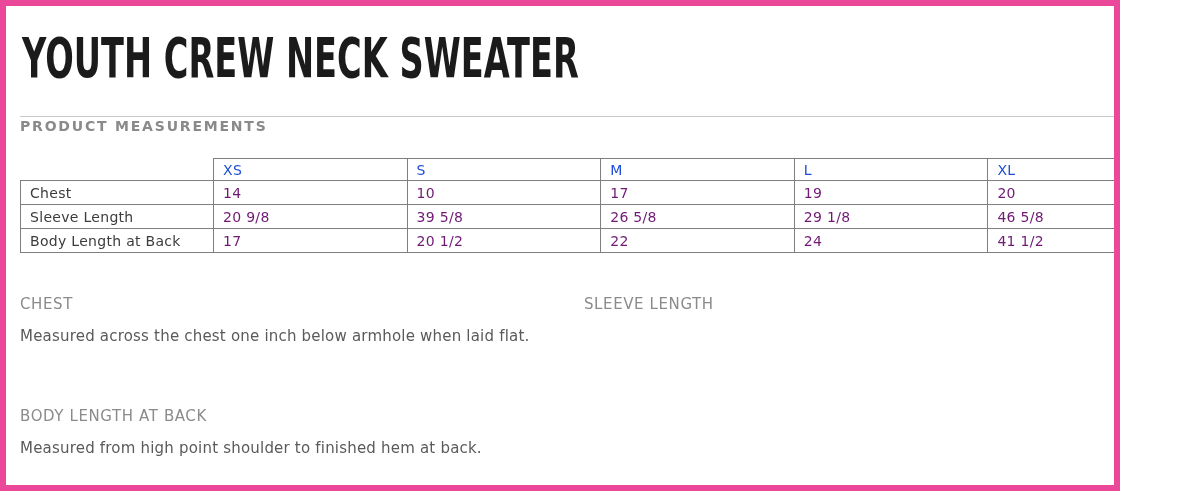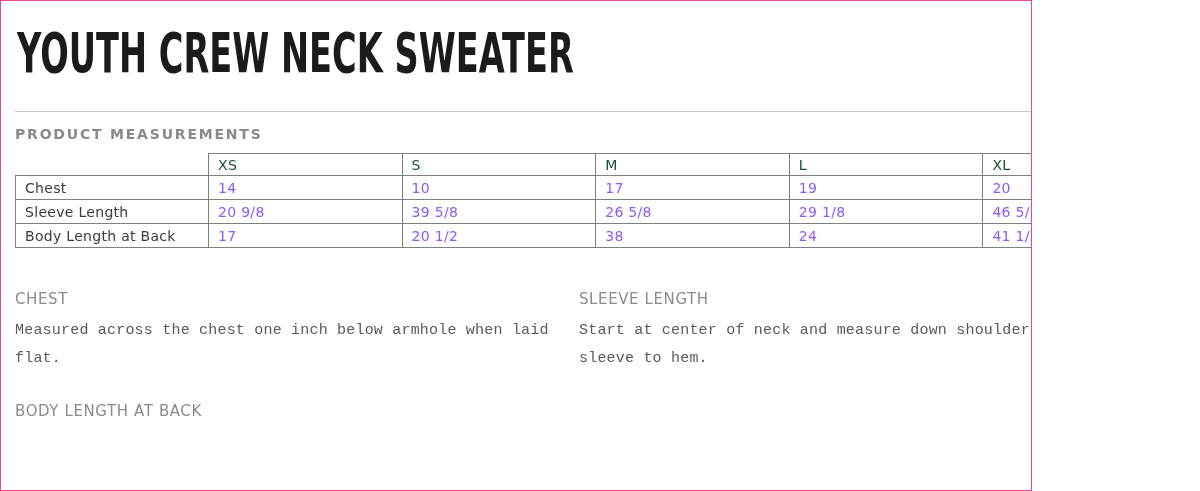--- a/index.html
+++ b/index.html
@@ -2,25 +2,25 @@
 <html><head>
 <meta charset="utf-8">
 <style>
   html, body {
     margin: 0;
     padding: 0;
     background: #ffffff;
   }
   .page {
     position: relative;
-    width: 1032px;
+    width: 1120px;
     height: 491px;
     box-sizing: border-box;
     background: #ffffff;
-    border: 1px solid #ec4899;
+    border: 6px solid #ec4899;
     font-family: "DejaVu Sans", "Liberation Sans", sans-serif;
     overflow: hidden;
   }
   .title {
     position: absolute;
     left: 16px;
     top: 24px;
     margin: 0;
     font-size: 56px;
     line-height: 1;
@@ -34,21 +34,21 @@
   .divider {
     position: absolute;
     left: 14px;
     top: 110px;
     width: 1172px;
     border-top: 1px solid #c9c9c9;
   }
   .subheading {
     position: absolute;
     left: 14px;
-    top: 125px;
+    top: 112px;
     margin: 0;
     font-size: 14px;
     font-weight: 700;
     letter-spacing: 1.8px;
     color: #8a8a8a;
   }
   table.measurements {
     position: absolute;
     left: 14px;
     top: 152px;
@@ -62,42 +62,41 @@
   table.measurements td {
     border: 1px solid #7f7f7f;
     height: 21px;
     padding: 1px 4px 1px 9px;
     text-align: left;
     vertical-align: middle;
     font-weight: 400;
     overflow: hidden;
     white-space: nowrap;
   }
-  table.measurements th { color: #14532d; height: 19px; }
+  table.measurements th { color: #1d4ed8; height: 19px; }
   table.measurements th.blank { border: none; background: transparent; }
   table.measurements td.row-label { color: #3c3c3c; }
-  table.measurements td.value { color: #8b5cf6; }
+  table.measurements td.value { color: #701a75; }
 
   .definition {
     position: absolute;
   }
   .definition .term {
     margin: 0;
     font-size: 15px;
     font-weight: 400;
     letter-spacing: 0.6px;
     color: #8b8b8b;
   }
   .definition .description {
     margin: 9px 0 0 0;
     font-size: 15px;
     line-height: 28px;
     letter-spacing: 0.2px;
     color: #5a5a5a;
-    font-family: Liberation Mono, monospace;
   }
   .def-chest  { left: 14px;  top: 289px; width: 552px; }
   .def-sleeve { left: 578px; top: 289px; width: 548px; }
   .def-body   { left: 14px;  top: 401px; width: 620px; }
 </style>
 </head>
 <body>
 
 <div class="page">
 
@@ -140,34 +139,34 @@
         <td class="value">20 9/8</td>
         <td class="value">39 5/8</td>
         <td class="value">26 5/8</td>
         <td class="value">29 1/8</td>
         <td class="value">46 5/8</td>
       </tr>
       <tr>
         <td class="row-label">Body Length at Back</td>
         <td class="value">17</td>
         <td class="value">20 1/2</td>
-        <td class="value">38</td>
+        <td class="value">22</td>
         <td class="value">24</td>
         <td class="value">41 1/2</td>
       </tr>
     </tbody>
   </table>
 
   <div class="definition def-chest">
     <h3 class="term">CHEST</h3>
     <p class="description">Measured across the chest one inch below armhole when laid flat.</p>
   </div>
 
   <div class="definition def-sleeve">
     <h3 class="term">SLEEVE LENGTH</h3>
-    <p class="description">Start at center of neck and measure down shoulder, down sleeve to hem.</p>
   </div>
 
   <div class="definition def-body">
     <h3 class="term">BODY LENGTH AT BACK</h3>
+    <p class="description">Measured from high point shoulder to finished hem at back.</p>
   </div>
 
 </div>
 
 </body></html>

